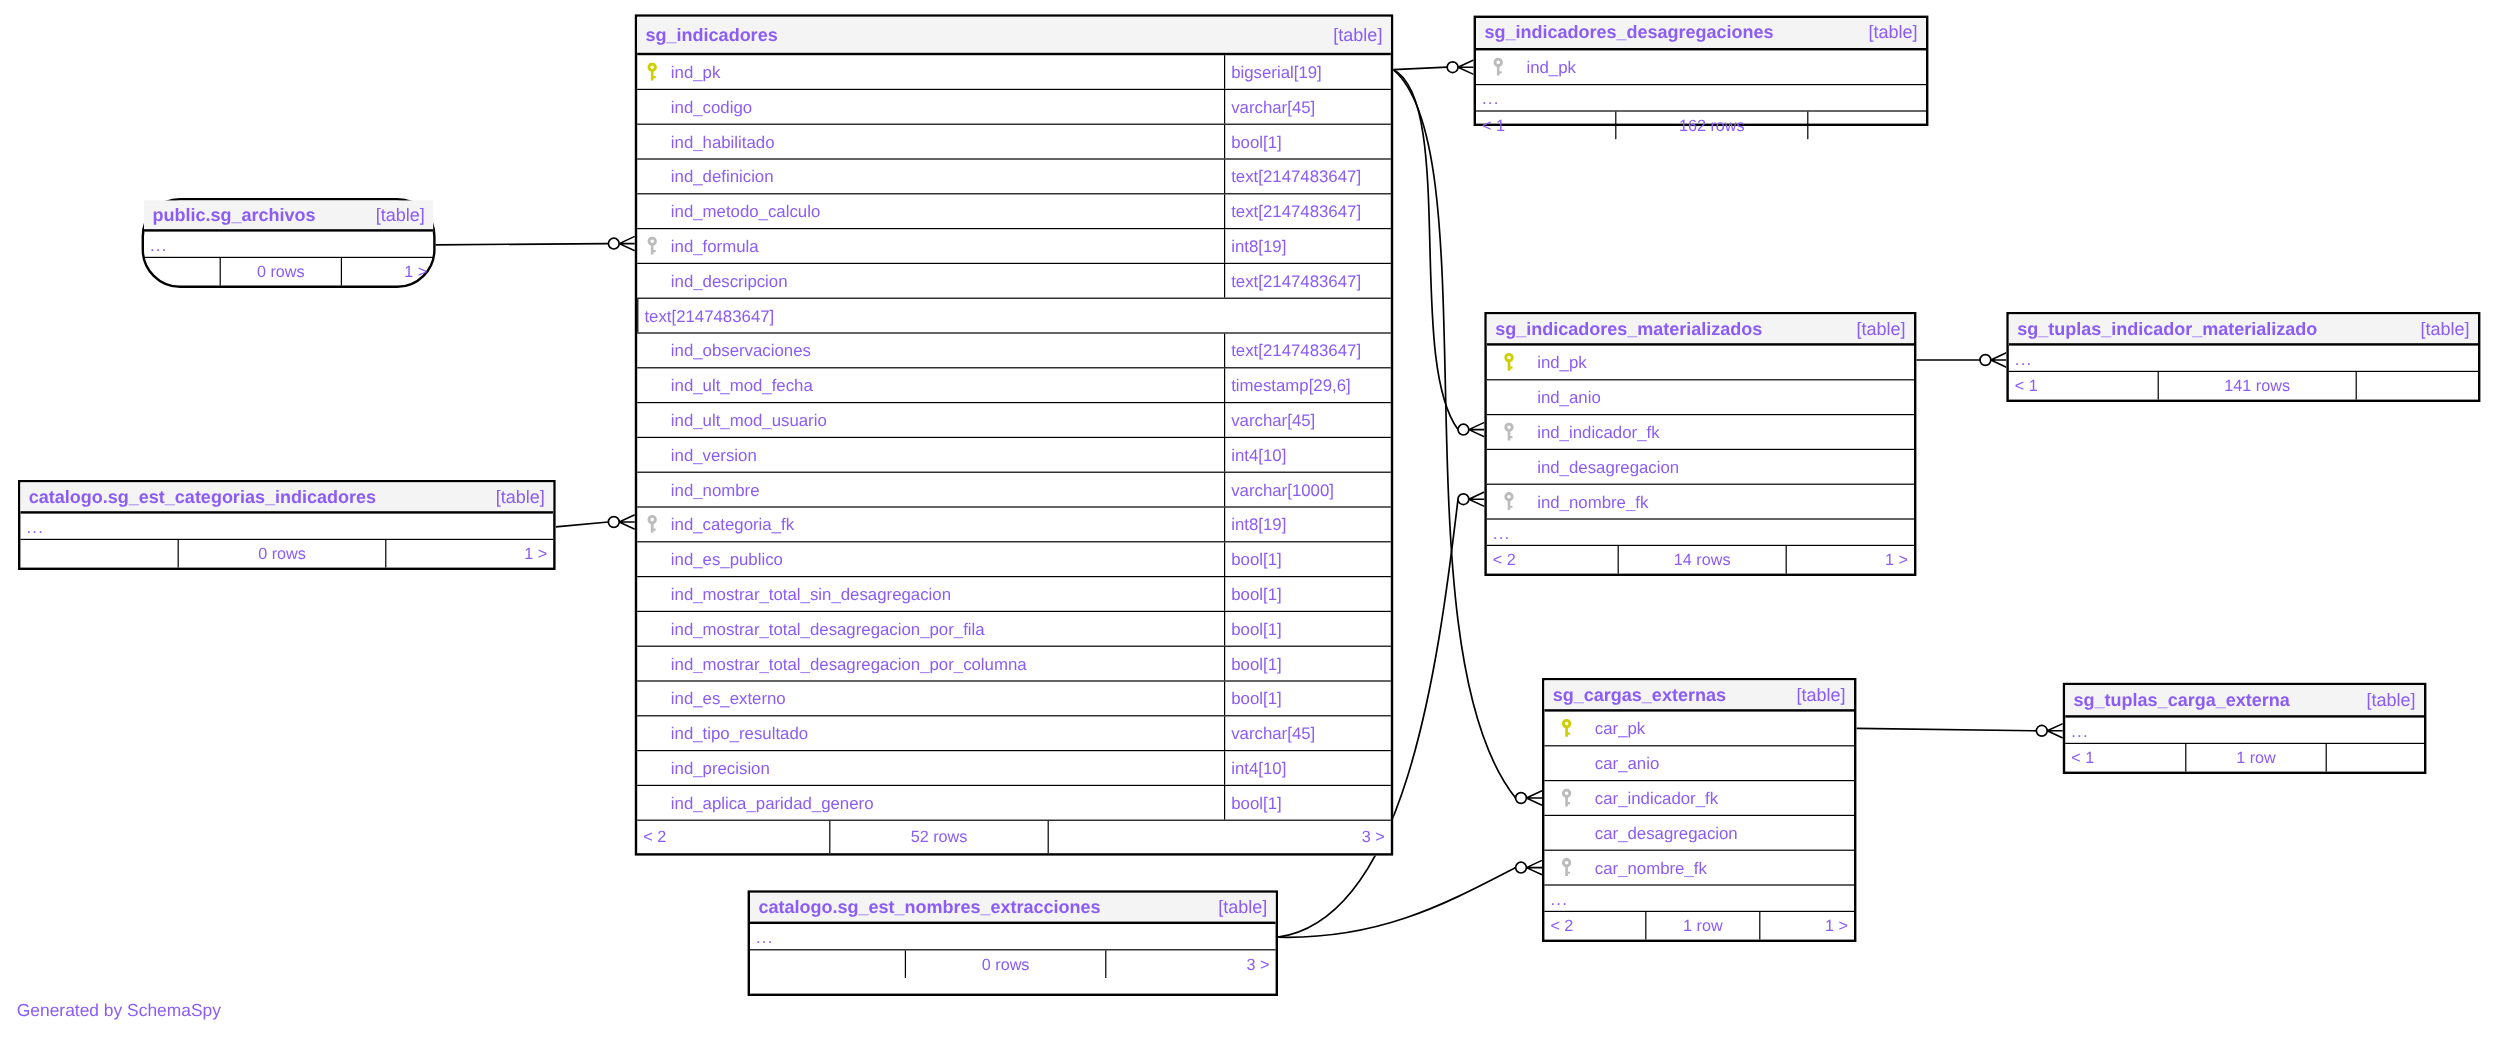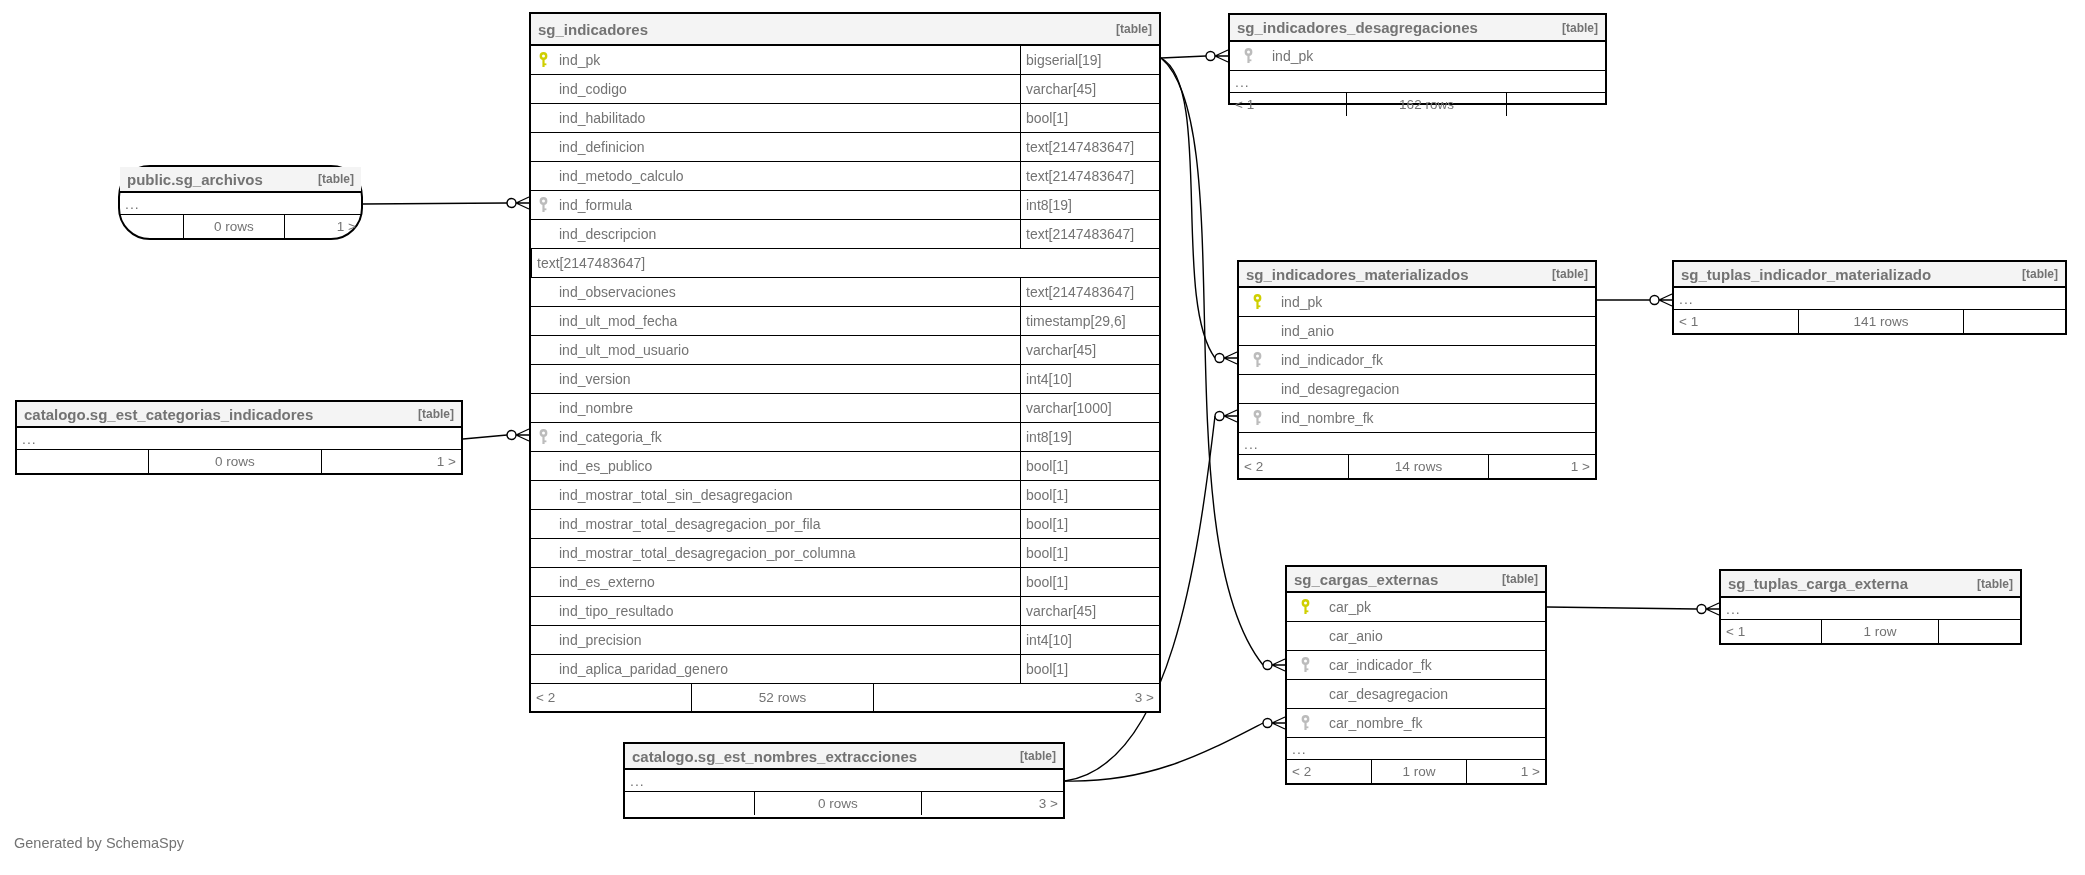--- a/index.html
+++ b/index.html
@@ -1,24 +1,24 @@
 <!DOCTYPE html>
 <html><head>
 <meta charset="utf-8">
 <style>
   html,body{margin:0;padding:0;background:#fff;}
   .canvas{position:relative;width:2085px;height:875px;background:#ffffff;
-          font-family:"Liberation Sans","DejaVu Sans",sans-serif;color:#737373;overflow:hidden;}
+          font-family:"Liberation Sans","DejaVu Sans",sans-serif;color:#8b5cf6;overflow:hidden;}
   svg.rel-layer{position:absolute;left:0;top:0;width:2085px;height:875px;}
   .tbl{position:absolute;border:2px solid #000;background:#fff;box-sizing:border-box;}
   .tbl *{box-sizing:border-box;}
   .tbl-h{display:flex;justify-content:space-between;align-items:center;background:#f4f4f4;
          border-bottom:2px solid #000;padding:0 7px;}
   .tname{font-weight:bold;font-size:15px;white-space:nowrap;}
-  .ttag{font-weight:bold;font-size:12px;white-space:nowrap;}
+  .ttag{font-weight:normal;font-size:15px;white-space:nowrap;}
   .crow{position:relative;display:flex;align-items:center;height:29px;
         border-bottom:1px solid #000;font-size:14px;white-space:nowrap;}
   .crow:nth-last-child(1){border-bottom:1px solid #000;}
   .cname{flex:1;padding-left:28px;overflow:hidden;}
   .wide .cname{padding-left:42px;}
   .ctype{width:139px;align-self:stretch;display:flex;align-items:center;
          border-left:1px solid #000;padding-left:5px;}
   .kicon{position:absolute;left:7px;top:50%;transform:translateY(-50%);line-height:0;}
   .wide .kicon{left:13px;}
   .kicon.pk{color:#cfcf00;}
@@ -357,21 +357,21 @@
       <span class="ttag">[table]</span>
     </div>
     <div class="dots">...</div>
     <div class="tfoot fh23" style="grid-template-columns:101px 117px 1fr;">
       <span class="fc fc1">&lt; 1</span>
       <span class="fc fc2">1 row</span>
       <span class="fc fc3"></span>
     </div>
   </div>
 
-  <div class="tbl" style="left:623px;top:742px;width:442px;height:77px;">
+  <div class="tbl" style="left:623px;top:742px;width:442px;height:88px;">
     <div class="tbl-h hh26">
       <span class="tname">catalogo.sg_est_nombres_extracciones</span>
       <span class="ttag">[table]</span>
     </div>
     <div class="dots">...</div>
     <div class="tfoot fh23" style="grid-template-columns:130px 167px 1fr;">
       <span class="fc fc1"></span>
       <span class="fc fc2">0 rows</span>
       <span class="fc fc3">3 &gt;</span>
     </div>

